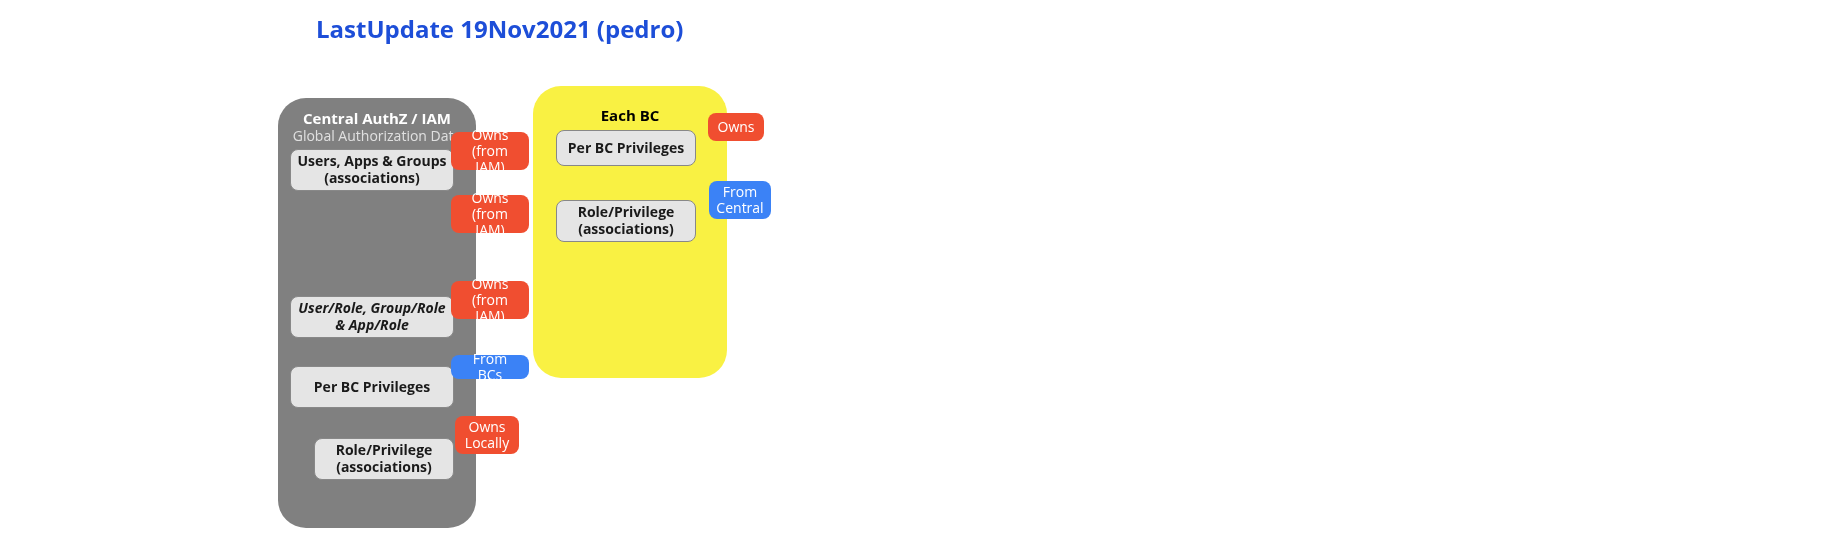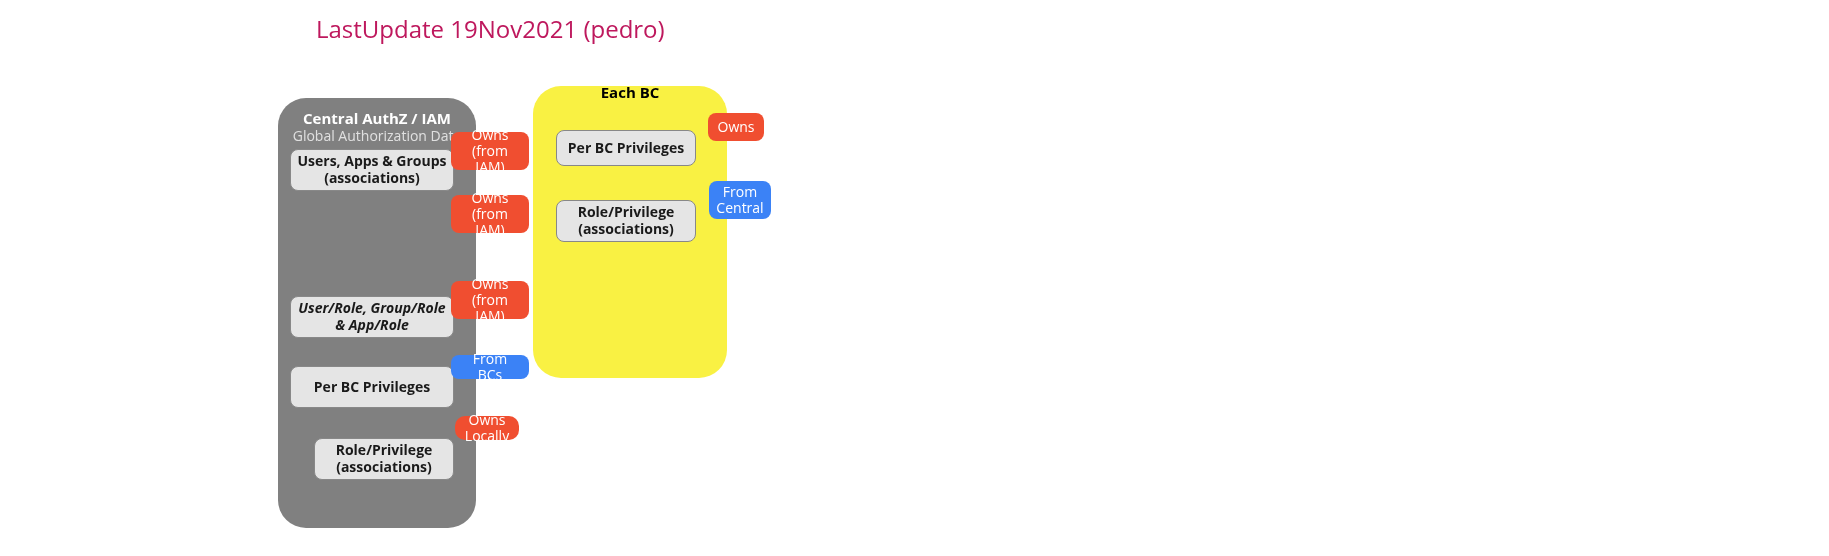--- a/index.html
+++ b/index.html
@@ -11,22 +11,22 @@
     background: #ffffff;
     overflow: hidden;
   }
   .canvas {
     position: relative;
     width: 100%;
     height: 100%;
   }
   .page-title {
     position: absolute;
-    color: #be185d;
-    font-weight: 400;
+    color: #1d4ed8;
+    font-weight: 700;
     font-size: 24px;
     white-space: nowrap;
   }
   .diagram-title {
     position: absolute;
     color: #000000;
     font-weight: 400;
     font-size: 20px;
     white-space: nowrap;
   }
@@ -111,25 +111,25 @@
 <div class="item-box" style="left:290px; top:296px; width:164px; height:42px;font-style:italic;">User/Role, Group/Role
 &amp; App/Role</div>
 <div class="tag tag-red" style="left:451px; top:281px; width:78px; height:38px;">Owns
 (from IAM)</div>
 
 <div class="item-box" style="left:290px; top:366px; width:164px; height:42px;">Per BC Privileges</div>
 <div class="tag tag-green" style="left:451px; top:355px; width:78px; height:24px;border-radius:8px;">From BCs</div>
 
 <div class="item-box" style="left:314px; top:438px; width:140px; height:42px;">Role/Privilege
 (associations)</div>
-<div class="tag tag-red" style="left:455px; top:416px; width:64px; height:24px;border-radius:10px;">Owns
+<div class="tag tag-red" style="left:455px; top:416px; width:64px; height:38px;">Owns
 Locally</div>
 
 <div class="container-box container-bc" style="left:533px; top:86px; width:194px; height:292px;"></div>
-<div class="container-title" style="left:533px; top:82px; width:194px; color:#000000;">Each BC</div>
+<div class="container-title" style="left:533px; top:105px; width:194px; color:#000000;">Each BC</div>
 
 <div class="item-box" style="left:556px; top:130px; width:140px; height:36px;">Per BC Privileges</div>
 <div class="tag tag-red" style="left:708px; top:113px; width:56px; height:28px;">Owns</div>
 
 <div class="item-box" style="left:556px; top:200px; width:140px; height:42px;">Role/Privilege
 (associations)</div>
 <div class="tag tag-green" style="left:709px; top:181px; width:62px; height:38px;">From
 Central</div>
 
 </div>

